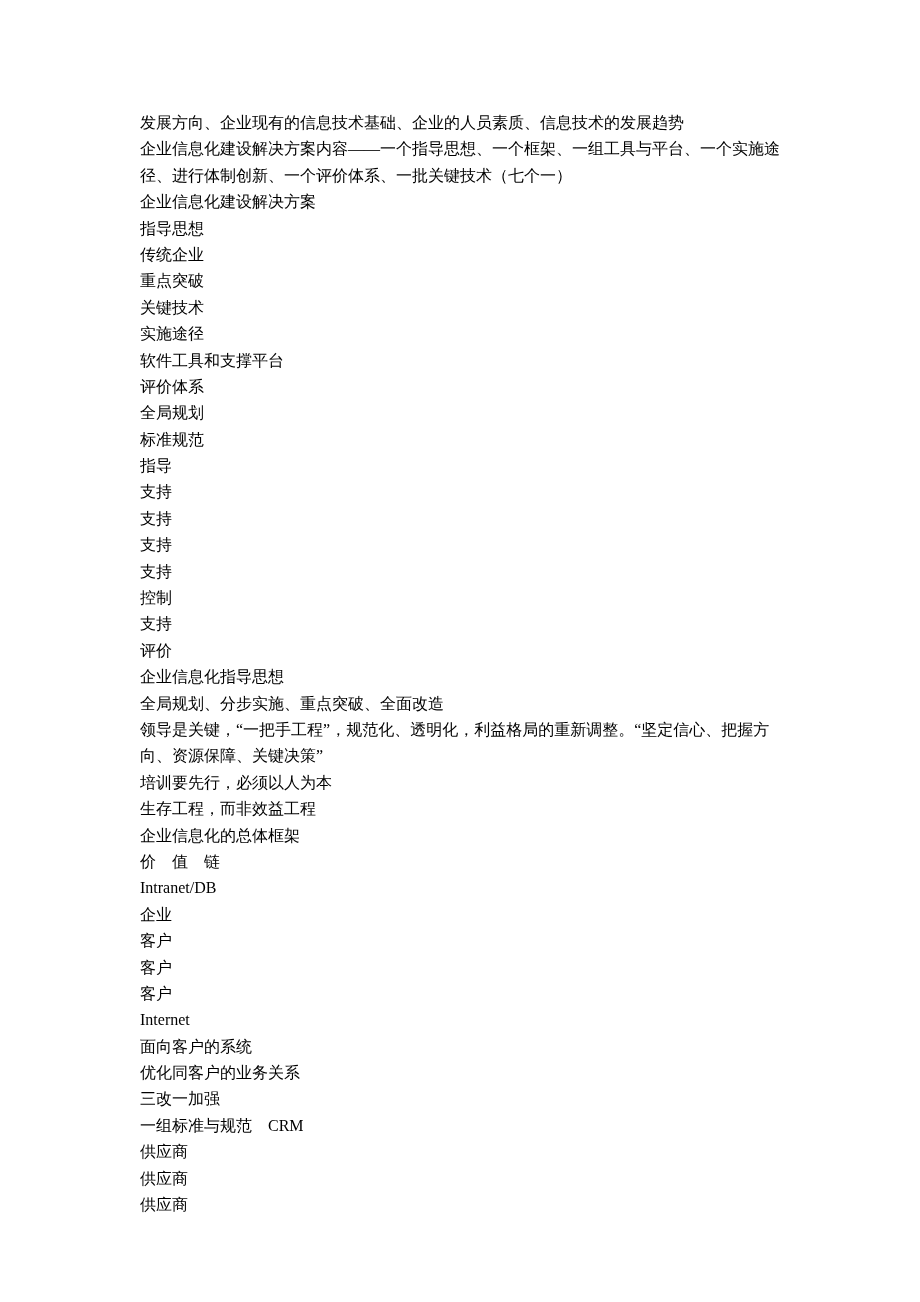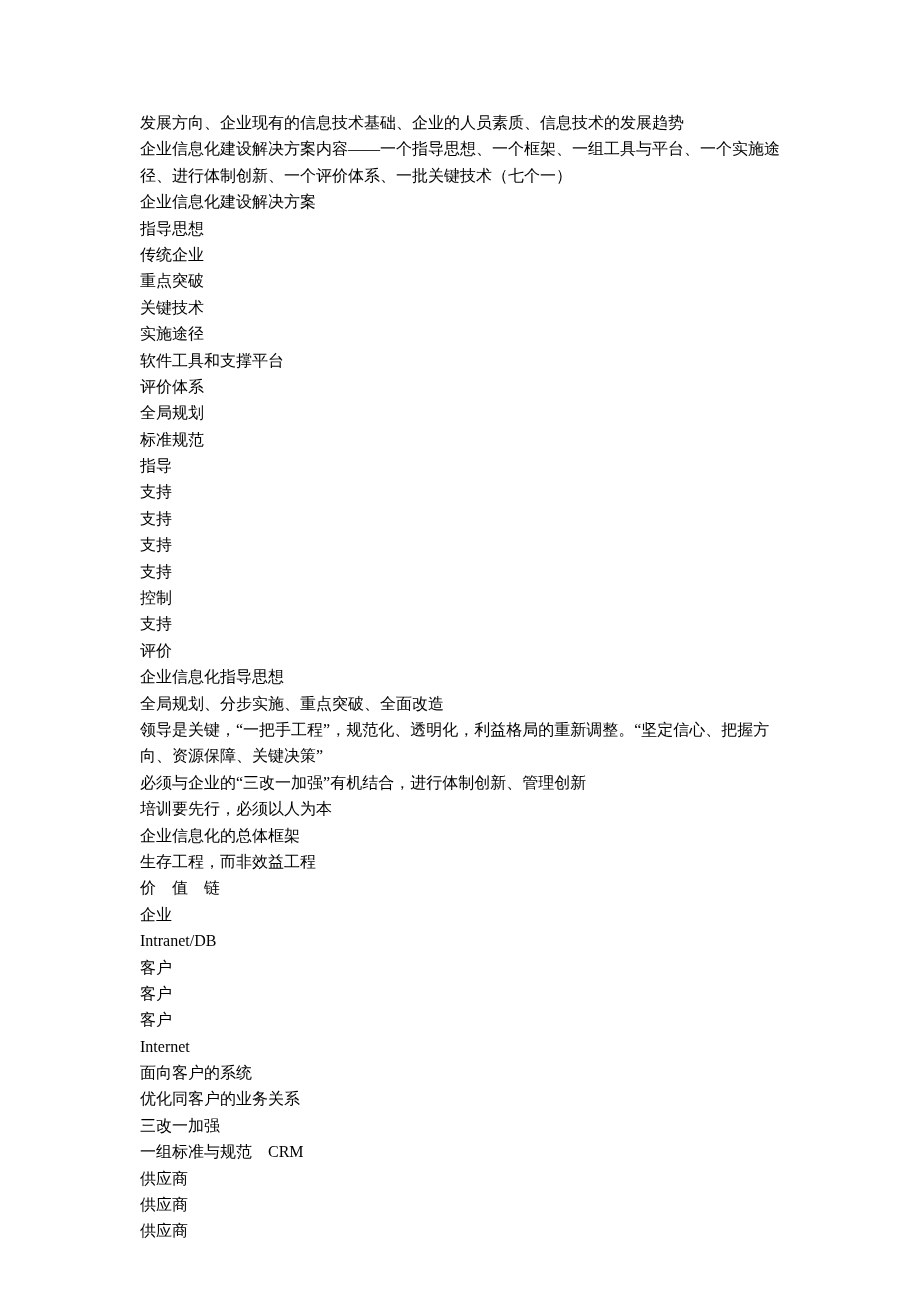--- a/index.html
+++ b/index.html
@@ -41,27 +41,26 @@
   <span class="line">支持</span>
   <span class="line">支持</span>
   <span class="line">支持</span>
   <span class="line">支持</span>
   <span class="line">控制</span>
   <span class="line">支持</span>
   <span class="line">评价</span>
   <span class="line">企业信息化指导思想</span>
   <span class="line">全局规划、分步实施、重点突破、全面改造</span>
   <span class="line">领导是关键，“一把手工程”，规范化、透明化，利益格局的重新调整。“坚定信心、把握方向、资源保障、关键决策”</span>
-  <span class="line">必须与企业的“三改一加强”有机结合，进行体制创新、管理创新</span>
   <span class="line">培训要先行，必须以人为本</span>
+  <span class="line">生存工程，而非效益工程</span>
   <span class="line">企业信息化的总体框架</span>
-  <span class="line">生存工程，而非效益工程</span>
   <span class="line">价　值　链</span>
+  <span class="line">Intranet/DB</span>
   <span class="line">企业</span>
-  <span class="line">Intranet/DB</span>
   <span class="line">客户</span>
   <span class="line">客户</span>
   <span class="line">客户</span>
   <span class="line">Internet</span>
   <span class="line">面向客户的系统</span>
   <span class="line">优化同客户的业务关系</span>
   <span class="line">三改一加强</span>
   <span class="line">一组标准与规范　CRM</span>
   <span class="line">供应商</span>
   <span class="line">供应商</span>

